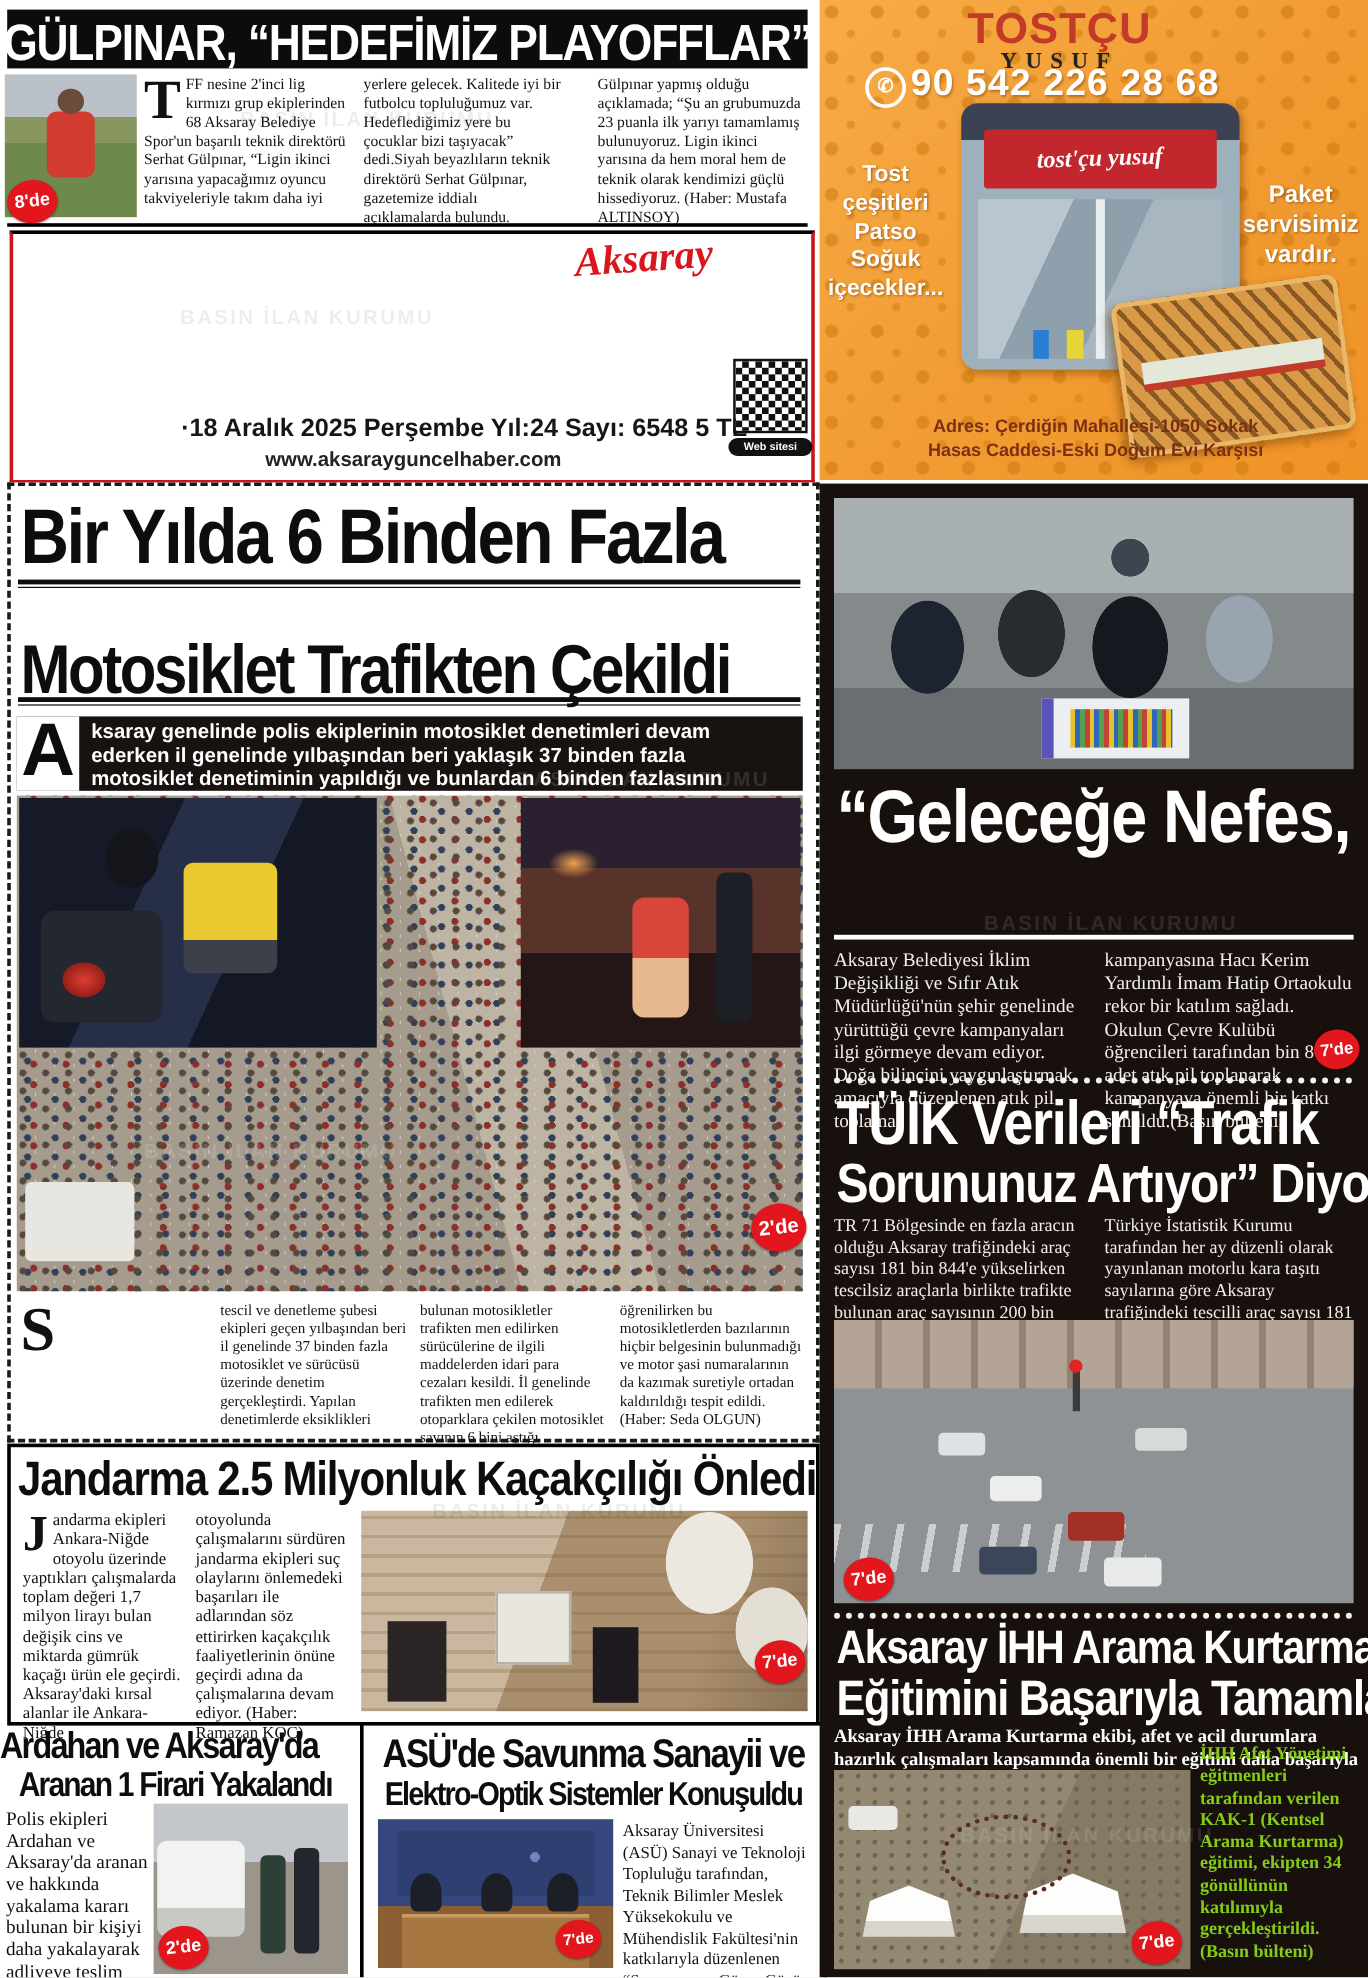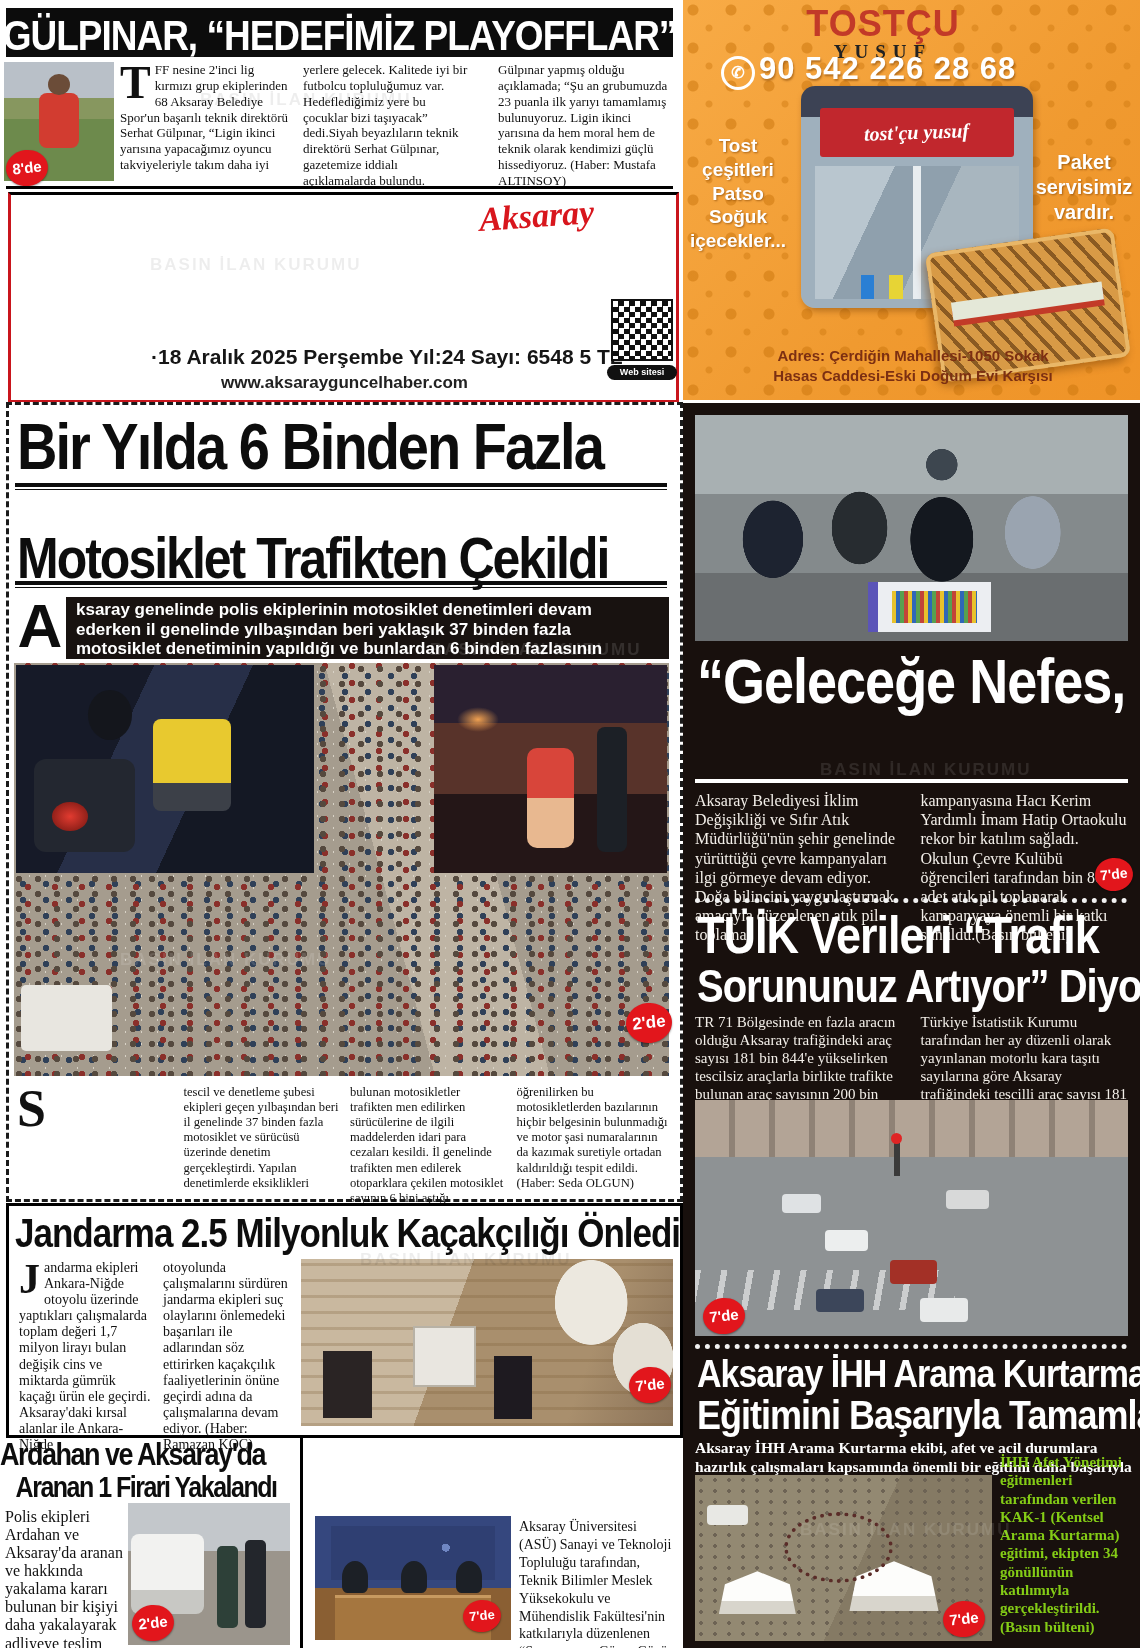--- a/index.html
+++ b/index.html
@@ -283,20 +283,26 @@
     <div class="abs" style="left:5px;top:1508px;width:122px;font-size:16px;line-height:1.13;">Polis ekipleri Ardahan ve Aksaray'da aranan ve hakkında yakalama kararı bulunan  bir kişiyi daha yakalayarak adliyeye teslim etti.(Haber: Mustafa ALTINSOY)</div>
     <div class="photo arphoto">
       <div class="ar-van"></div>
       <div class="ar-fig1"></div>
       <div class="ar-fig2"></div>
       <span class="pbadge" style="left:4px;top:102px;">2'de</span>
     </div>
   </section>
 
   <section class="asubox">
+    <div class="abs" style="left:0;top:6px;width:100%;text-align:center;">
+      <span class="hl condc" style="font-size:29px;">ASÜ'de Savunma Sanayii ve</span>
+    </div>
+    <div class="abs" style="left:0;top:42px;width:100%;text-align:center;">
+      <span class="hl condc" style="font-size:24px;">Elektro-Optik Sistemler Konuşuldu</span>
+    </div>
     <div class="photo asuphoto">
       <div class="asu-screen"></div>
       <div class="asu-fig" style="left:14%;"></div>
       <div class="asu-fig" style="left:44%;"></div>
       <div class="asu-fig" style="left:72%;"></div>
       <div style="position:absolute;left:10%;bottom:0;width:80%;height:34%;background:#a5763f;border-top:3px solid #c89a60;"></div>
       <span class="pbadge" style="left:148px;top:84px;width:38px;height:32px;line-height:32px;font-size:13px;">7'de</span>
     </div>
     <div class="abs" style="left:216px;top:80px;width:158px;font-size:14px;line-height:1.28;">Aksaray Üniversitesi (ASÜ) Sanayi ve Teknoloji Topluluğu tarafından, Teknik Bilimler Meslek Yüksekokulu ve Mühendislik Fakültesi'nin katkılarıyla düzenlenen “Savunmanın Gören Gözü Kampüsünüzde” paneli gerçekleştirildi. (ASÜ Basın)</div>
   </section>

